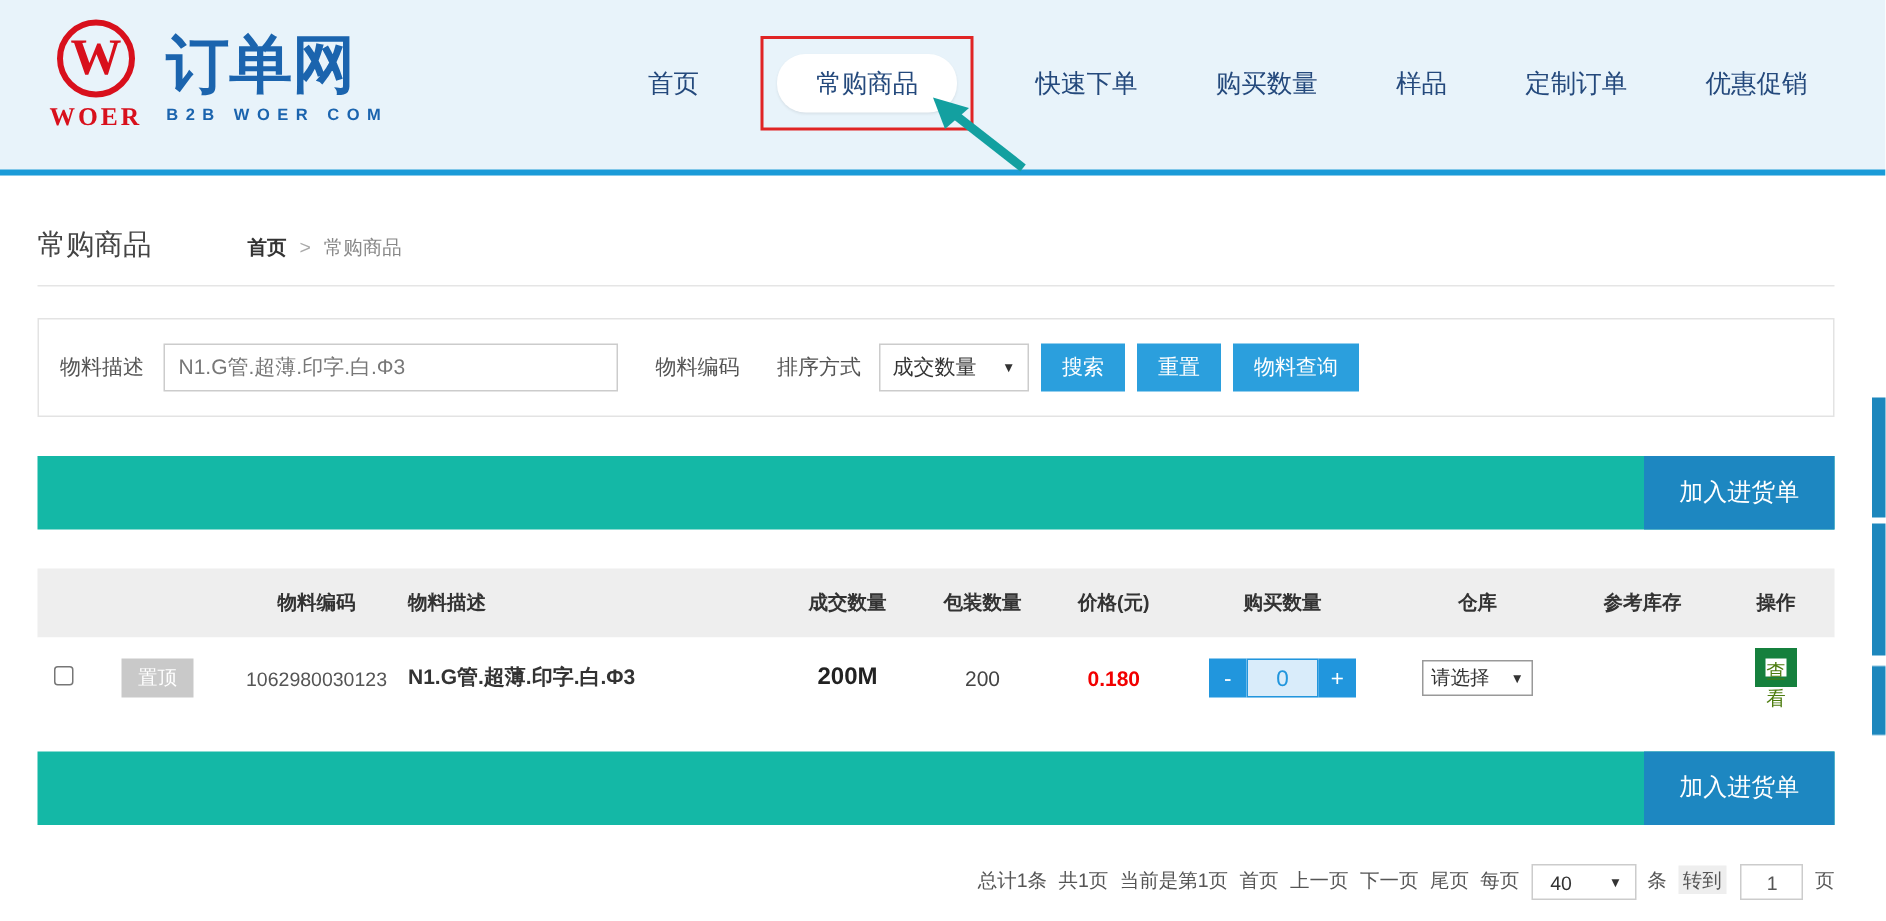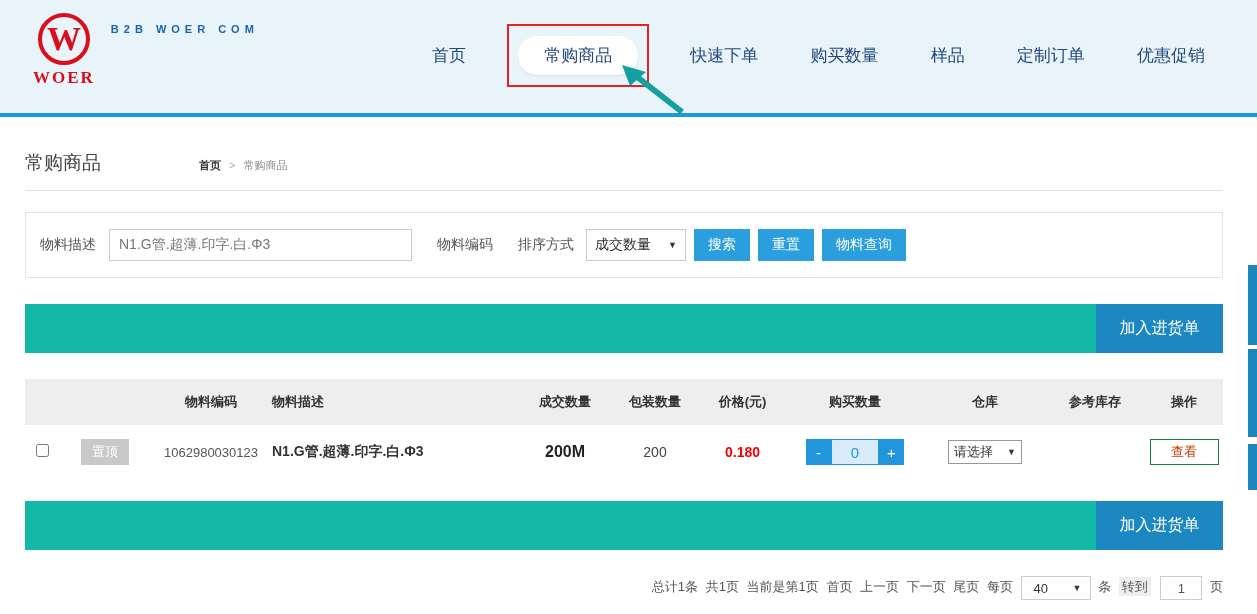--- a/index.html
+++ b/index.html
@@ -28,21 +28,21 @@
     color:#24497c; box-shadow:0 1px 2px rgba(0,0,0,0.08); }
   .annotation-box { position:absolute; left:-11px; top:-12px; right:-11px; bottom:-12px;
     border:2px solid #e02424; pointer-events:none; }
   .annotation-arrow { position:absolute; left:620px; top:64px; pointer-events:none; }
 
   
   .main { width:1198px; margin:0 auto 0 25px; }
   .title-row { display:flex; align-items:baseline; margin-top:33px; padding-bottom:14px;
     border-bottom:1px solid #e5e5e5; }
   .page-title { font-size:19px; color:#444; font-weight:normal; }
-  .breadcrumb { margin-left:98px; font-size:11px; color:#888; }
+  .breadcrumb { margin-left:64px; font-size:13px; color:#888; }
   .breadcrumb .bc-home { color:#333; font-weight:bold; }
   .breadcrumb .bc-sep { margin:0 5px; color:#aaa; }
 
   .filter-bar { margin-top:21px; border:1px solid #e3e3e3; height:66px; display:flex;
     align-items:center; padding:0 14px; }
   .f-label { font-size:14px; color:#555; white-space:nowrap; }
   .f-input { height:32px; border:1px solid #ccc; background:#fff; font-size:14px;
     color:#777; padding:0 9px; outline:none; }
   .f-input::placeholder { color:#bbb; }
   .inp-desc { width:303px; margin-left:13px; }
@@ -74,22 +74,22 @@
   .cell-pack { font-size:14px; color:#444; }
   .cell-price { color:#f20000; font-weight:bold; font-size:14px; }
   .pin-btn { width:48px; height:26px; background:#c9c9c9; color:#fff; border:none;
     font-size:13px; cursor:pointer; }
   .stepper { display:inline-flex; align-items:center; }
   .step-btn { width:25px; height:26px; background:#2196dd; color:#fff; border:none;
     font-size:15px; line-height:1; cursor:pointer; }
   .step-val { width:48px; height:26px; border:1px solid #2196dd; background:#d9ecfa;
     color:#2196dd; font-size:15px; text-align:center; outline:none; }
   .sel-wh { width:74px; height:24px; font-size:13px; border:1px solid #999; padding:0 5px; }
-  .view-btn { width:69px; height:26px; background:#fff; border:1px solid #15803d;
-    color:#c2410c; font-size:13px; cursor:pointer; }
+  .view-btn { width:28px; height:26px; background:#fff; border:7px solid #15803d;
+    color:#4d7c0f; font-size:13px; cursor:pointer; }
 
   .pager { margin-top:26px; text-align:right; font-size:13px; color:#555; }
   .pager span { margin-left:4px; }
   .pg-link { cursor:pointer; }
   .sel-pp { width:70px; height:24px; font-size:13px; border:1px solid #ccc; margin-left:6px;
     vertical-align:middle; }
   .goto-lbl { background:#eee; padding:2px 3px; }
   .goto-input { width:42px; height:24px; border:1px solid #ccc; text-align:center;
     font-size:13px; color:#555; margin-left:6px; vertical-align:middle; outline:none; }
 
@@ -104,20 +104,21 @@
 
 <div class="header">
   <div class="logo">
     <div class="logo-mark">
       <div class="logo-circle">
         <span class="logo-w">W</span>
       </div>
       <div class="logo-brand">WOER</div>
     </div>
     <div class="logo-text">
+      <div class="logo-title">订单网</div>
       <div class="logo-sub">B2B WOER COM</div>
     </div>
   </div>
 
   <div class="nav">
     <div class="nav-item">首页</div>
     <div class="nav-pill-wrap">
       <div class="nav-pill">常购商品</div>
       <div class="annotation-box"></div>
     </div>

